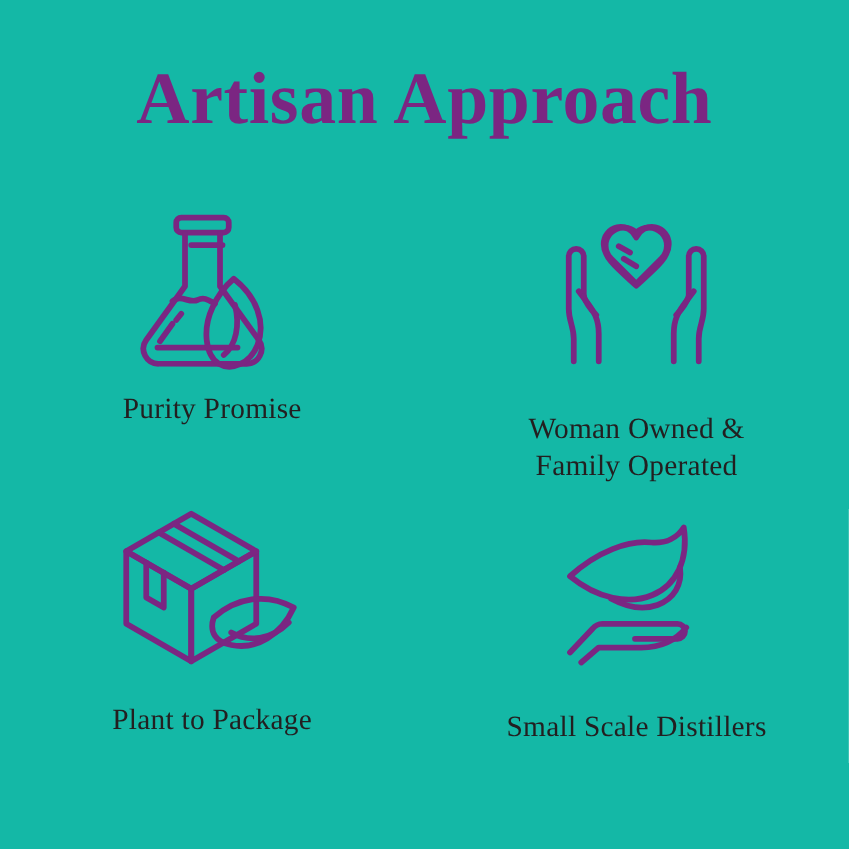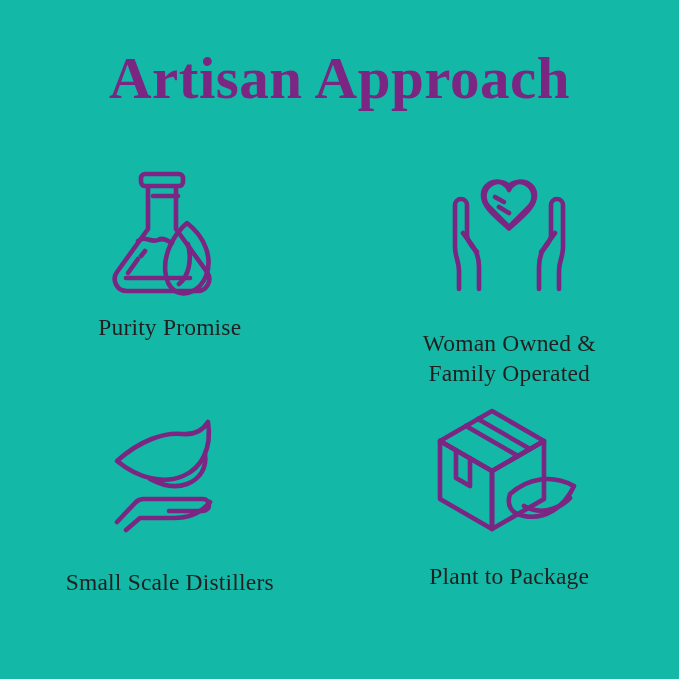--- a/index.html
+++ b/index.html
@@ -156,20 +156,48 @@
           <path d="M126 118 v-18 c0 -10 4 -14 4 -24 V34 a6 6 0 0 0 -12 0 v32"></path>
 
           <path d="M106 118 v-22 c0 -12 4 -18 10 -26 l6 -8"></path>
           <path d="M118 66 c-2 6 -6 11 -10 15"></path>
         </svg>
       </div>
       <div class="cell-label">Woman Owned &amp;
 Family Operated</div>
     </div>
 
+    <div class="cell cell-plant">
+      <div class="icon-wrap">
+        <svg class="icon" width="150" height="122" viewBox="0 0 150 122" aria-hidden="true">
+
+          <path d="M6 32 v58 l52 30 V62 z"></path>
+
+          <path d="M58 62 v58 l52 -30 V32 z"></path>
+
+          <path d="M6 32 L58 2 l52 30 l-52 30 z"></path>
+
+          <path d="M32 17 l52 30"></path>
+
+          <path d="M44 10 l52 30"></path>
+
+          <path d="M22 41 v28 l14 8 V49"></path>
+
+          <path d="M76 85
+                   c18 -16 42 -20 64 -8
+                   c-10 22 -30 34 -50 30
+                   c-12 -2 -18 -10 -14 -22 z"></path>
+
+          <path d="M90 97
+                   c14 8 32 6 46 -8"></path>
+        </svg>
+      </div>
+      <div class="cell-label">Plant to Package</div>
+    </div>
+
     <div class="cell cell-small">
       <div class="icon-wrap">
         <svg class="icon" width="132" height="112" viewBox="0 0 132 112" aria-hidden="true">
 
           <path d="M104 4
                    c4 26 -6 46 -25 54
                    c-19 8 -44 3 -66 -15
                    c22 -20 47 -29 65 -27
                    c12 1 21 -4 26 -12 z"></path>
 
@@ -186,42 +214,14 @@
 
           <path d="M22 112
                    l14 -12
                    h34
                    c16 0 28 -6 36 -16"></path>
         </svg>
       </div>
       <div class="cell-label">Small Scale Distillers</div>
     </div>
 
-    <div class="cell cell-plant">
-      <div class="icon-wrap">
-        <svg class="icon" width="150" height="122" viewBox="0 0 150 122" aria-hidden="true">
-
-          <path d="M6 32 v58 l52 30 V62 z"></path>
-
-          <path d="M58 62 v58 l52 -30 V32 z"></path>
-
-          <path d="M6 32 L58 2 l52 30 l-52 30 z"></path>
-
-          <path d="M32 17 l52 30"></path>
-
-          <path d="M44 10 l52 30"></path>
-
-          <path d="M22 41 v28 l14 8 V49"></path>
-
-          <path d="M76 85
-                   c18 -16 42 -20 64 -8
-                   c-10 22 -30 34 -50 30
-                   c-12 -2 -18 -10 -14 -22 z"></path>
-
-          <path d="M90 97
-                   c14 8 32 6 46 -8"></path>
-        </svg>
-      </div>
-      <div class="cell-label">Plant to Package</div>
-    </div>
-
   </div>
 </div>
 
 </body></html>

